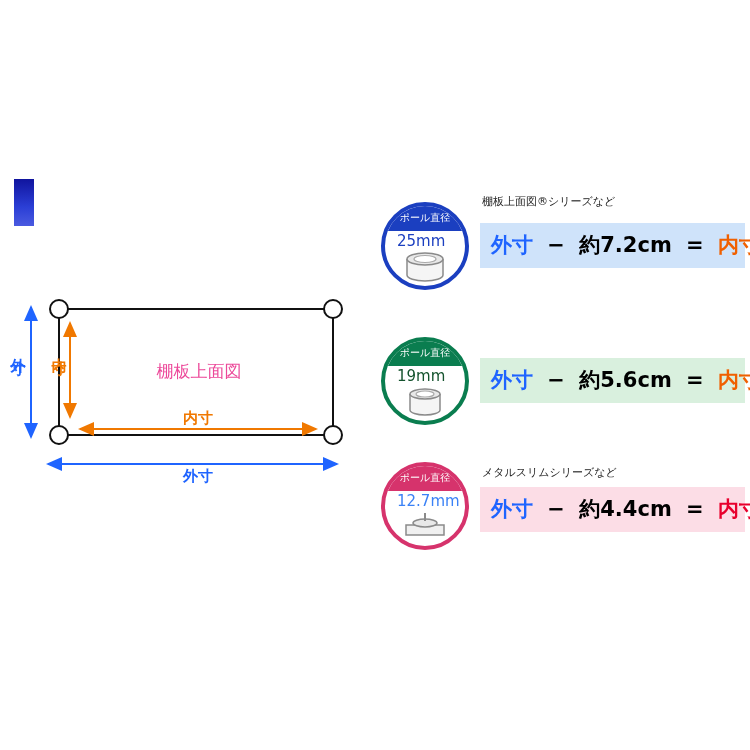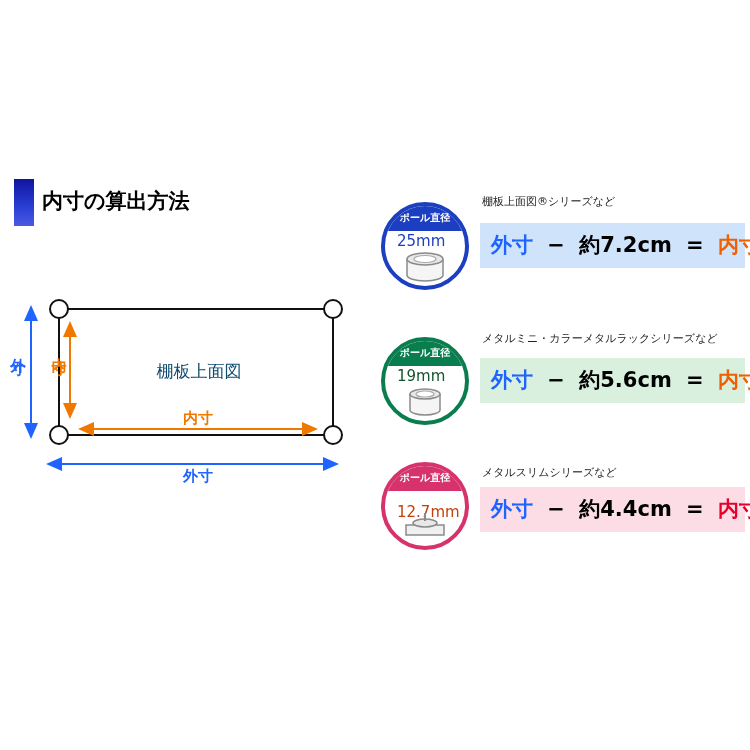--- a/index.html
+++ b/index.html
@@ -6,21 +6,21 @@
   body{font-family:"DejaVu Sans",sans-serif;background:#ffffff;}
   #canvas{position:relative;width:750px;height:750px;background:#ffffff;overflow:hidden;}
 
   
   .header-icon{position:absolute;left:14px;top:179px;width:20px;height:47px;
     background:linear-gradient(180deg,#10149e 0%,#2b3fd6 60%,#4a5ae0 100%);}
   .header-title{position:absolute;left:42px;top:187px;font-size:21px;font-weight:bold;color:#000;}
 
   
   .diagram-title{position:absolute;left:117px;top:360px;width:164px;text-align:center;
-    font-size:17px;color:#0c4a6e;}
+    font-size:17px;color:#ec4899;}
   .diag-label{position:absolute;font-size:15px;font-weight:bold;}
   .v-label{writing-mode:vertical-rl;letter-spacing:3px;}
   .h-label{width:76px;text-align:center;}
   .orange{color:#f07800;}
   .blue{color:#1f64ff;}
   .inner-v{left:49px;top:346px;}
   .outer-v{left:8px;top:346px;}
   .inner-h{left:160px;top:409px;}
   .outer-h{left:160px;top:467px;}
 
@@ -31,50 +31,49 @@
   .series-1{top:194px;}
   .series-2{top:331px;}
   .series-3{top:465px;}
 
   .badge{position:absolute;left:381px;width:80px;height:80px;border-radius:50%;
     background:#fff;overflow:hidden;border:4px solid #000;}
   .badge-1{top:202px;border-color:#1b3fc0;}
   .badge-2{top:337px;border-color:#0a7d4f;}
   .badge-3{top:462px;border-color:#d6336c;}
   .badge-top{position:absolute;top:0;left:0;width:100%;height:25px;color:#fff;
-    font-size:10px;font-weight:bold;text-align:center;line-height:23px;}
+    font-size:10px;font-weight:normal;text-align:center;line-height:23px;}
   .badge-1 .badge-top{background:#1b3fc0;}
   .badge-2 .badge-top{background:#0a7d4f;}
   .badge-3 .badge-top{background:#d6336c;}
   .badge-size{position:absolute;top:26px;left:12px;width:100%;text-align:left;
     font-size:15px;font-weight:normal;}
   .badge-1 .badge-size{color:#1b3fc0;}
   .badge-2 .badge-size{color:#14532d;}
-  .badge-3 .badge-size{color:#c2410c;margin-top:11px;}
+  .badge-3 .badge-size{color:#3b82f6;}
   .pole-illus{position:absolute;left:17px;top:45px;}
 
   .formula-box{position:absolute;left:480px;width:265px;height:45px;line-height:45px;
     padding-left:11px;box-sizing:border-box;font-weight:bold;font-size:21px;white-space:nowrap;}
   .box-1{top:223px;background:#cfe3fa;}
   .box-2{top:358px;background:#d9f0de;}
   .box-3{top:487px;background:#fcdde6;}
   .f-part{margin-right:7px;}
   .f-outer{color:#1f64ff;}
   .f-op,.f-amount{color:#000;}
   .box-1 .f-inner{color:#f06000;}
   .box-2 .f-inner{color:#f06000;}
   .box-3 .f-inner{color:#e8002d;}
 </style>
 </head>
 <body>
 
 <div id="canvas">
 
   <div class="header-icon"></div>
-  <div class="header-title">内寸の算出方法</div>
 
   <svg class="diagram-svg" width="360" height="205" viewBox="0 0 360 205">
     <defs>
       <marker id="aO" markerWidth="9" markerHeight="8" refX="7" refY="3.5" orient="auto-start-reverse">
         <path d="M0,0 L8,3.5 L0,7 Z" fill="#f07800"></path>
       </marker>
       <marker id="aB" markerWidth="9" markerHeight="8" refX="7" refY="3.5" orient="auto-start-reverse">
         <path d="M0,0 L8,3.5 L0,7 Z" fill="#1f64ff"></path>
       </marker>
     </defs>
@@ -115,21 +114,20 @@
     </svg>
   </div>
   <div class="formula-box box-1">
     <span class="f-part f-outer">外寸</span>
     <span class="f-part f-op">−</span>
     <span class="f-part f-amount">約7.2cm</span>
     <span class="f-part f-op">=</span>
     <span class="f-part f-inner">内寸</span>
   </div>
 
-  <div class="series-label series-2">メタルミニ・カラーメタルラックシリーズなど</div>
   <div class="badge badge-2">
     <div class="badge-top">ポール直径</div>
     <div class="badge-size">19mm</div>
     <svg class="pole-illus" width="46" height="32" viewBox="0 0 46 32">
       <path d="M8,8 L8,24 A15,5 0 0 0 38,24 L38,8" fill="#f5f5f5" stroke="#8a8a8a" stroke-width="1.5"></path>
       <ellipse cx="23" cy="8" rx="15" ry="5" fill="#e8e8e8" stroke="#8a8a8a" stroke-width="1.5"></ellipse>
       <ellipse cx="23" cy="8" rx="9" ry="3" fill="#ffffff" stroke="#aaaaaa" stroke-width="1.2"></ellipse>
     </svg>
   </div>
   <div class="formula-box box-2">

